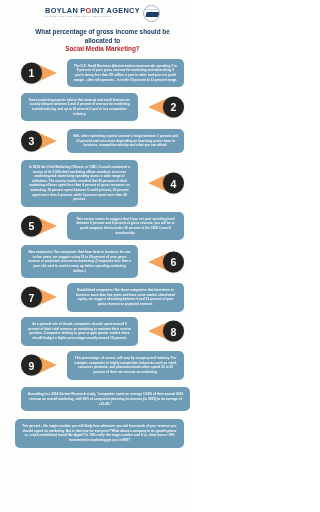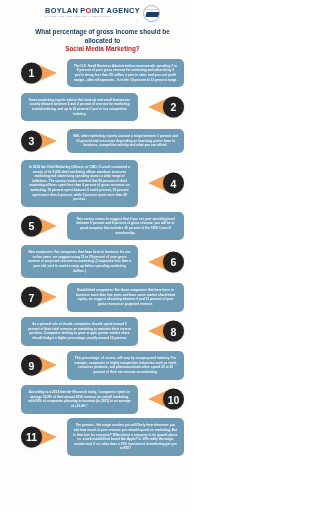--- a/index.html
+++ b/index.html
@@ -265,30 +265,20 @@
       </div>
       <div class="block left">
         <div class="badge">
           <div class="arrow"></div>
           <div class="fold"></div>
           <div class="circle">9</div>
         </div>
         <div class="bubble">This percentage, of course, will vary by company and industry. For example, companies in highly competitive industries-such as retail, consumer products, and pharmaceuticals-often spend 20 to 30 percent of their net revenue on marketing.</div>
       </div>
       <div class="block right">
-        <div class="badge">
-          <div class="arrow"></div>
-          <div class="fold"></div>
-          <div class="circle">10</div>
-        </div>
         <div class="bubble">According to a 2014 Gartner Research study, "companies spent on average 10.2% of their annual 2014 revenue on overall marketing, with 50% of companies planning to increase [in 2015] to an average of +10.4%."</div>
       </div>
       <div class="block left">
-        <div class="badge">
-          <div class="arrow"></div>
-          <div class="fold"></div>
-          <div class="circle">11</div>
-        </div>
         <div class="bubble">Ten percent - the magic number you will likely hear whenever you ask how much of your revenue you should spend on marketing. But is that true for everyone? What about a company in its growth phase vs. a well-established brand like Apple? Is 10% really the magic number and if so, what does a 10% investment in marketing get you in ROI?</div>
       </div>
     </div>
 
 </div>
 
 </body></html>

